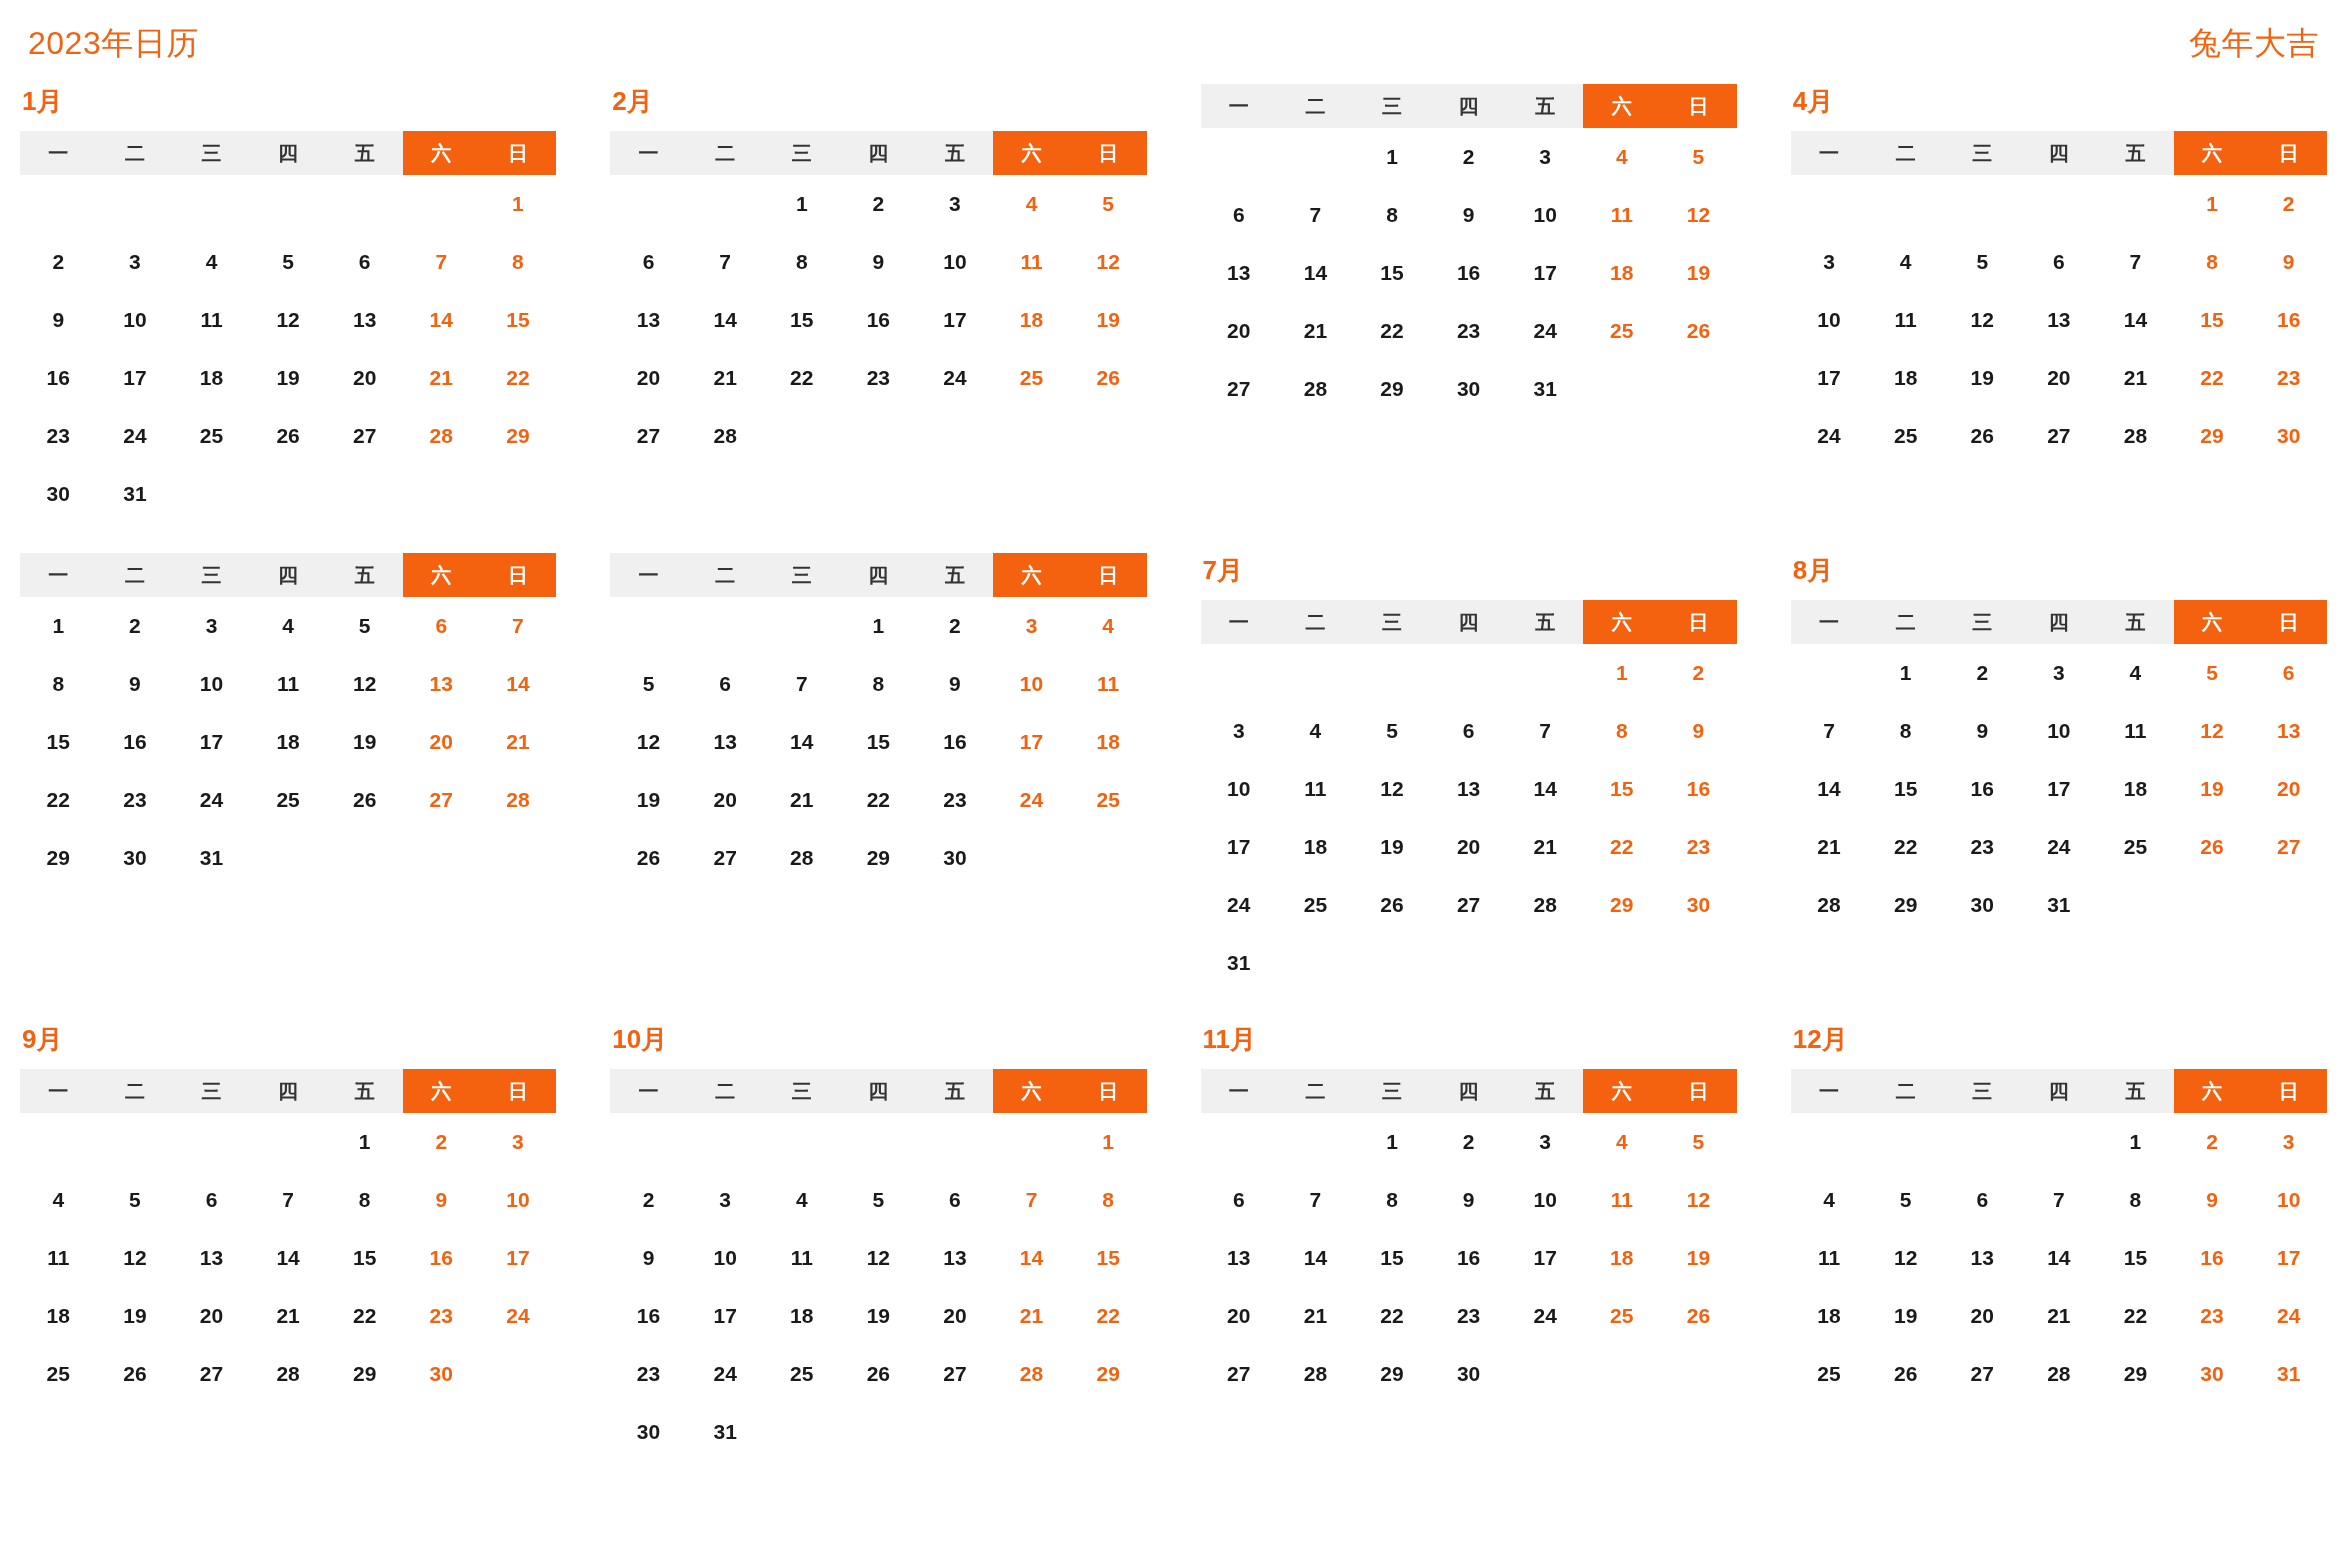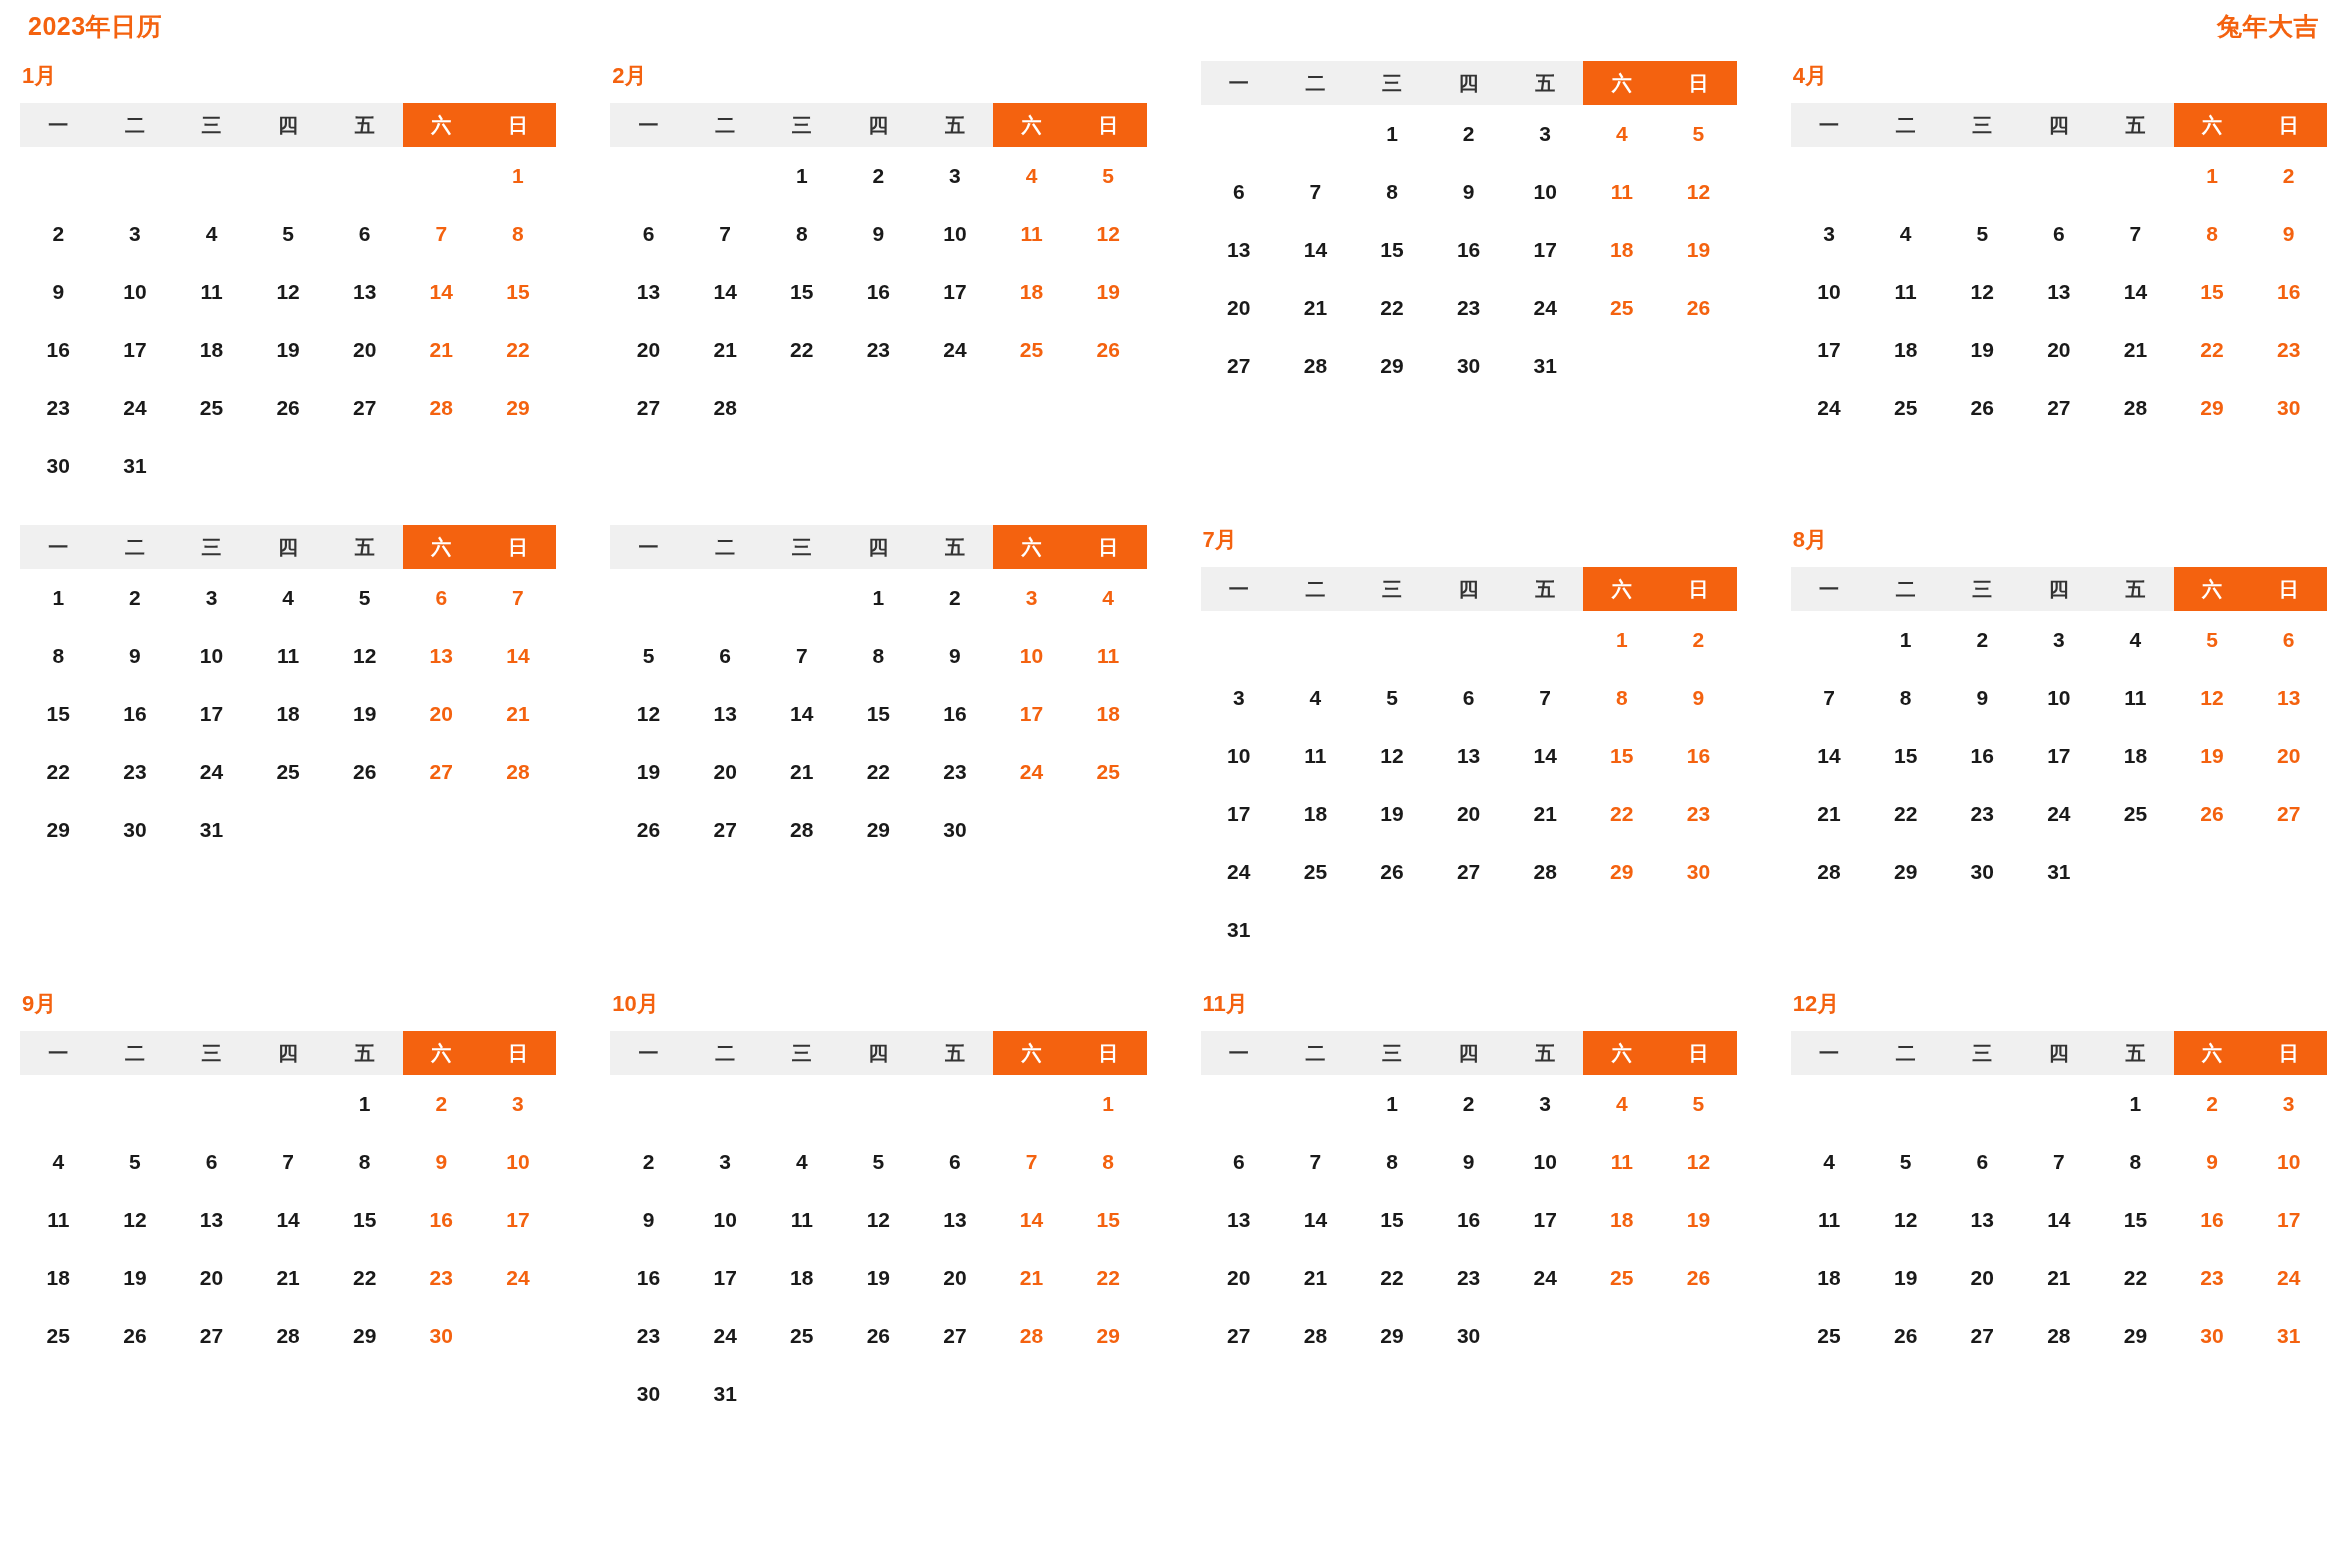--- a/index.html
+++ b/index.html
@@ -21,36 +21,37 @@
   .header {
     display: flex;
     justify-content: space-between;
     align-items: center;
     padding: 0 8px;
     margin-bottom: 18px;
   }
   .header .title,
   .header .subtitle {
     color: #f4620f;
-    font-size: 25px;
-    font-weight: bold;
+    font-size: 32px;
+    font-weight: normal;
     letter-spacing: 0.5px;
+    margin-top: 12px;
   }
   .grid {
     display: grid;
     grid-template-columns: repeat(4, 1fr);
     column-gap: 54px;
     row-gap: 30px;
   }
   .month {
     width: 100%;
   }
   .month-name {
     color: #f4620f;
-    font-size: 22px;
+    font-size: 26px;
     font-weight: bold;
     margin-bottom: 12px;
     padding-left: 2px;
   }
   table.cal {
     width: 100%;
     border-collapse: collapse;
     table-layout: fixed;
   }
   table.cal th {

